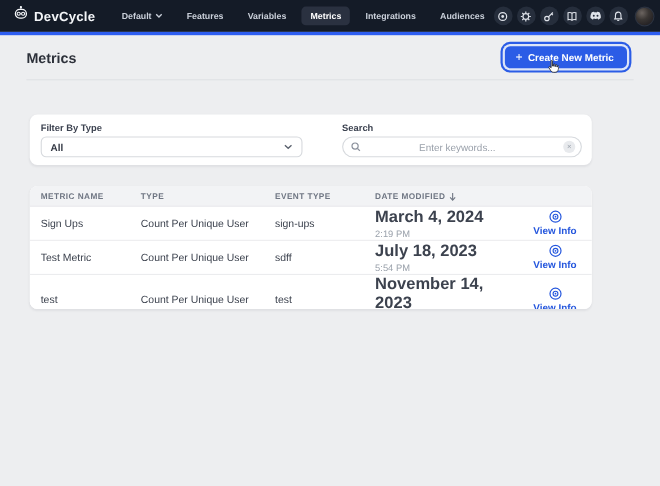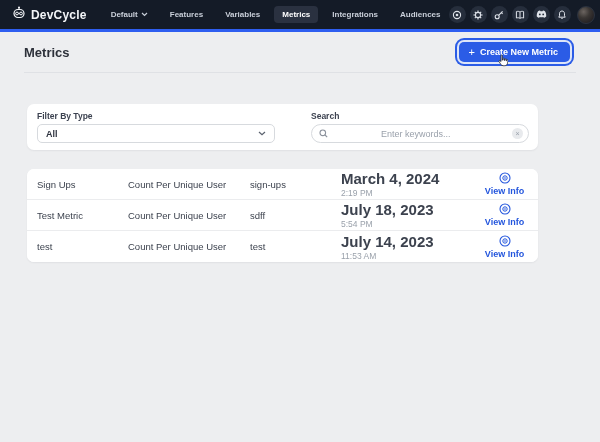--- a/index.html
+++ b/index.html
@@ -186,20 +186,33 @@
               <circle cx="3.8" cy="3.8" r="2.8" fill="none" stroke="#8b919c" stroke-width="1.1"></circle>
               <line x1="6" y1="6" x2="8.2" y2="8.2" stroke="#8b919c" stroke-width="1.1"></line>
             </svg>
           <input class="search-input" type="text" placeholder="Enter keywords..." style="">
           <span class="clear-btn">×</span>
         </div>
       </div>
     </div>
 
     <div class="table-card">
+      <div class="thead tr">
+        <span class="th">Metric Name</span>
+        <span class="th">Type</span>
+        <span class="th">Event Type</span>
+        <span class="th">
+          <span>Date Modified</span>
+          <svg width="7" height="8" viewBox="0 0 7 8">
+              <line x1="3.5" y1="0.5" x2="3.5" y2="6.5" stroke="#6f7683" stroke-width="1"></line>
+              <polyline points="1.2,4.5 3.5,7 5.8,4.5" fill="none" stroke="#6f7683" stroke-width="1"></polyline>
+            </svg>
+        </span>
+        <span class="th"></span>
+      </div>
       <div id="table-body">
   <div class="tr row">
     <span class="td">Sign Ups</span>
     <span class="td">Count Per Unique User</span>
     <span class="td">sign-ups</span>
     <span class="td">
       <div class="date-line1">March 4, 2024</div>
       <div class="date-line2">2:19 PM</div>
     </span>
     <span class="view-info">
@@ -228,21 +241,21 @@
       </svg>
       <span>View Info</span>
     </span>
   </div>
 
   <div class="tr row">
     <span class="td">test</span>
     <span class="td">Count Per Unique User</span>
     <span class="td">test</span>
     <span class="td">
-      <div class="date-line1">July 14, 2023</div>
+      <div class="date-line1">November 14, 2023</div>
       <div class="date-line2">11:53 AM</div>
     </span>
     <span class="view-info">
       <svg width="12" height="12" viewBox="0 0 12 12">
         <circle cx="6" cy="6" r="5" fill="none" stroke="#2456dd" stroke-width="1.1"></circle>
         <circle cx="6" cy="6" r="2.2" fill="none" stroke="#2456dd" stroke-width="1"></circle>
         <circle cx="6" cy="6" r=".8" fill="#2456dd"></circle>
       </svg>
       <span>View Info</span>
     </span>

